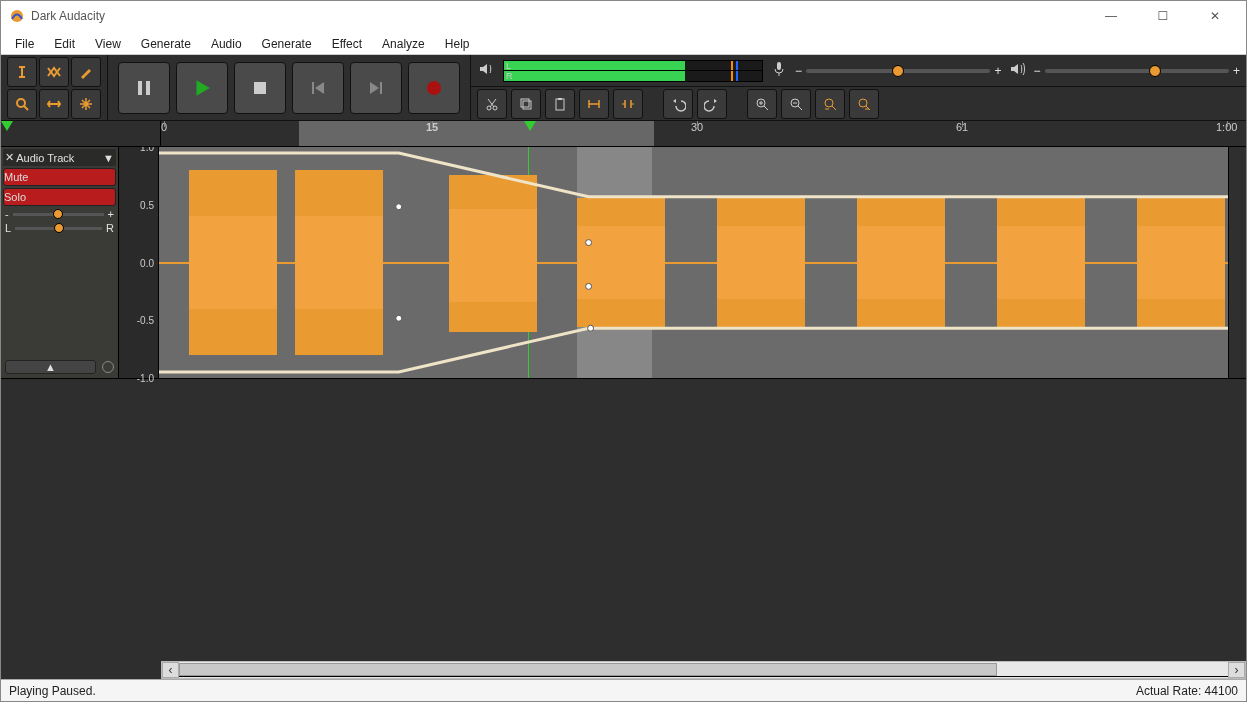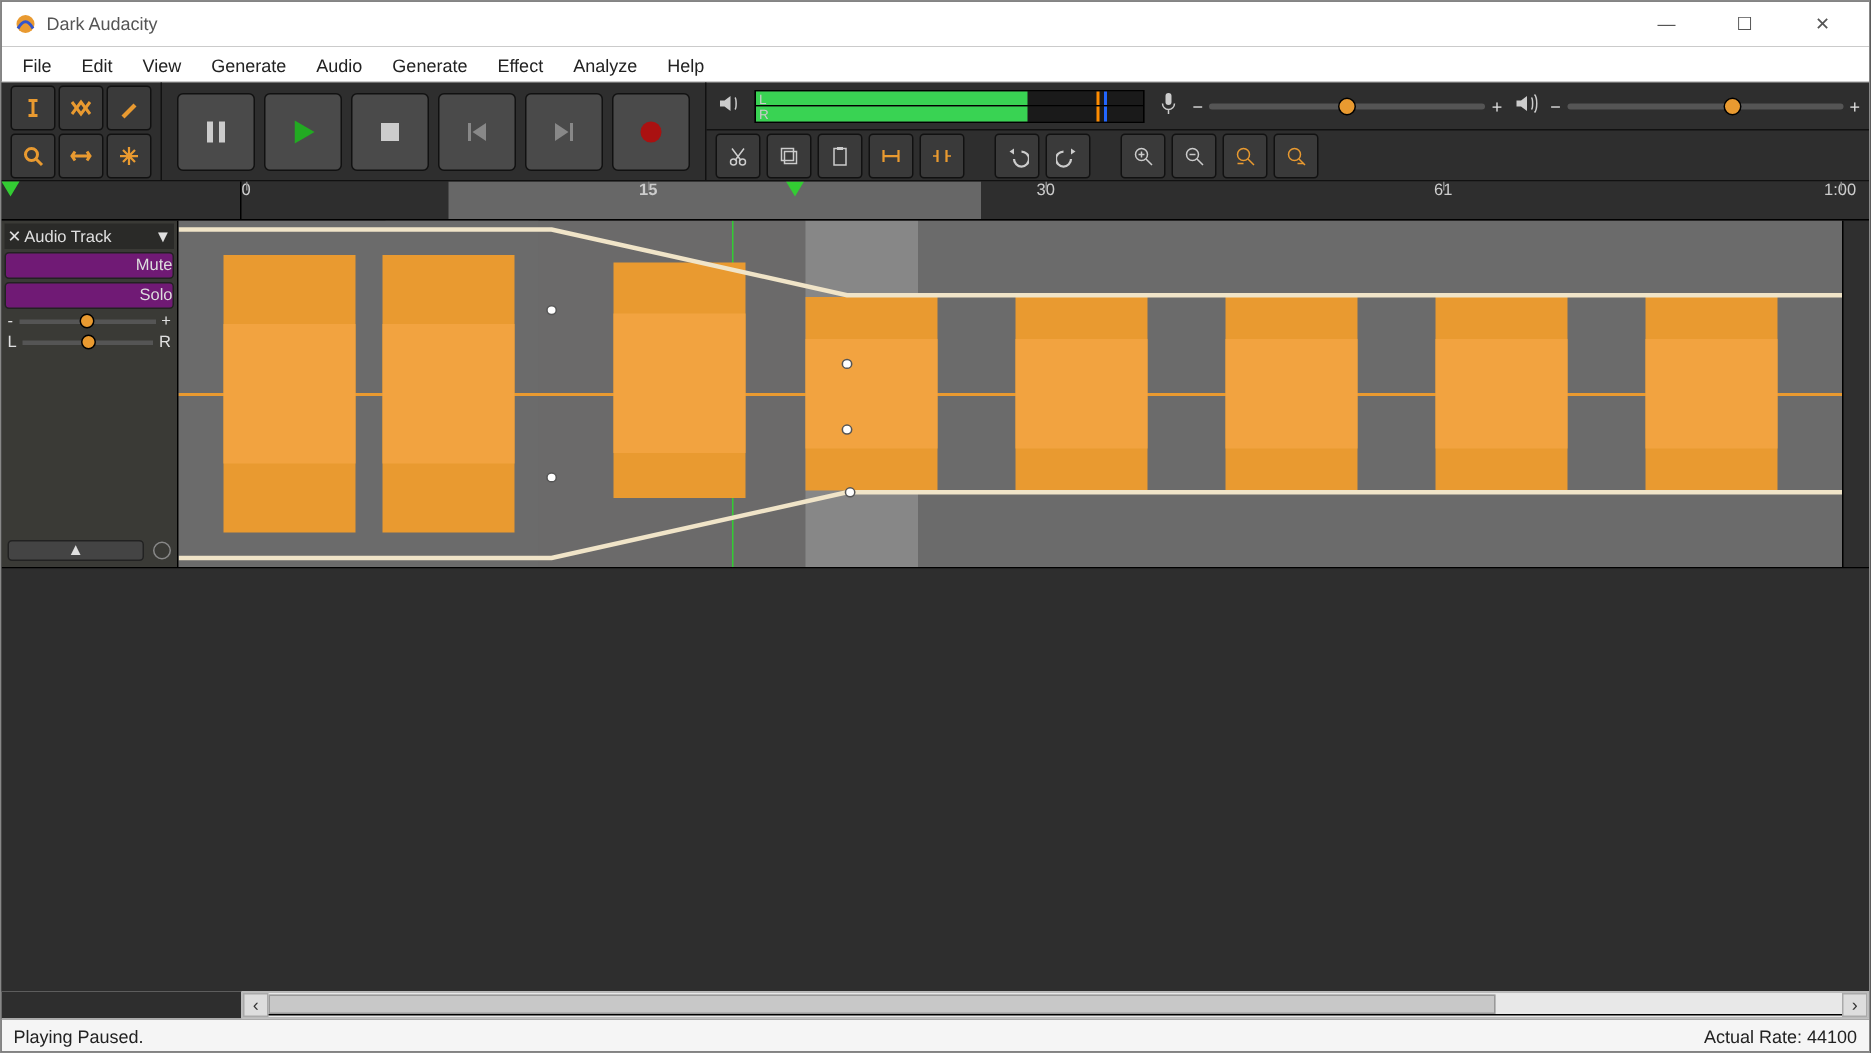--- a/index.html
+++ b/index.html
@@ -127,21 +127,21 @@
     background:#3a3a36;
     border-right:1px solid #000;
     display:flex; flex-direction:column;
     font-size:11px;
     padding:2px;
     gap:2px;
   }
   .track-panel .hdr { display:flex; align-items:center; gap:2px; background:#2a2a28; padding:2px; }
   .track-panel .hdr .close{font-size:11px;cursor:default;}
   .track-panel .btn {
-    background:#701a75; border:1px solid #222; border-radius:3px; text-align:right; padding:2px 0; color:#ddd;
+    background:#b91c1c; border:1px solid #222; border-radius:3px; text-align:left; padding:2px 0; color:#ddd;
   }
   .track-panel .mini-slider { display:flex; align-items:center; gap:4px; padding:0 2px;}
   .track-panel .mini-slider .s { flex:1; height:3px; background:#555; position:relative;}
   .track-panel .mini-slider .s .t { position:absolute; top:50%; width:10px; height:10px; border-radius:50%; background:var(--orange); border:1px solid #000; transform:translate(-50%,-50%);}
   .track-panel .spacer{flex:1;}
   .track-panel .ftr { display:flex; align-items:center; gap:6px; padding:2px;}
   .track-panel .ftr .collapse{flex:1; background:#444; border:1px solid #222; border-radius:3px; text-align:center;}
   .track-panel .ftr .sync{width:12px;height:12px;border:1px solid #888;border-radius:50%;}
 
   .vruler { width:40px; background:#2a2a2a; border-right:1px solid #000; position:relative; font-size:10px; color:#ccc;}
@@ -442,20 +442,27 @@
             <div class="t" style="left:50%"></div>
           </div>
         <span>R</span>
       </div>
       <div class="spacer"></div>
       <div class="ftr">
         <div class="collapse"><span>▲</span></div>
         <div class="sync"></div>
       </div>
     </div>
+    <div class="vruler" id="vruler">
+        <div class="vlab" style="top: 0%;">1.0</div>
+        <div class="vlab" style="top: 25%;">0.5</div>
+        <div class="vlab" style="top: 50%;">0.0</div>
+        <div class="vlab" style="top: 75%;">-0.5</div>
+        <div class="vlab" style="top: 100%;">-1.0</div>
+      </div>
     <div class="wave-area" id="wave-area">
         <div class="clip-bg" style="left: 418px; width: 720px;"></div>
         <div class="selection-bg" style="left: 138px; width: 355px;"></div>
         <div class="clip-bg" style="left: 0px; width: 240px;"></div>
       <div class="zero-line"></div>
       <div class="play-line" id="wave-playline" style="left: 369px;"></div>
     <div class="block" style="left: 30px; width: 88px; top: 10%; bottom: 10%;">
           <div class="inner" style="top: 25%; bottom: 25%;"></div>
         </div>
         <div class="block" style="left: 136px; width: 88px; top: 10%; bottom: 10%;">

